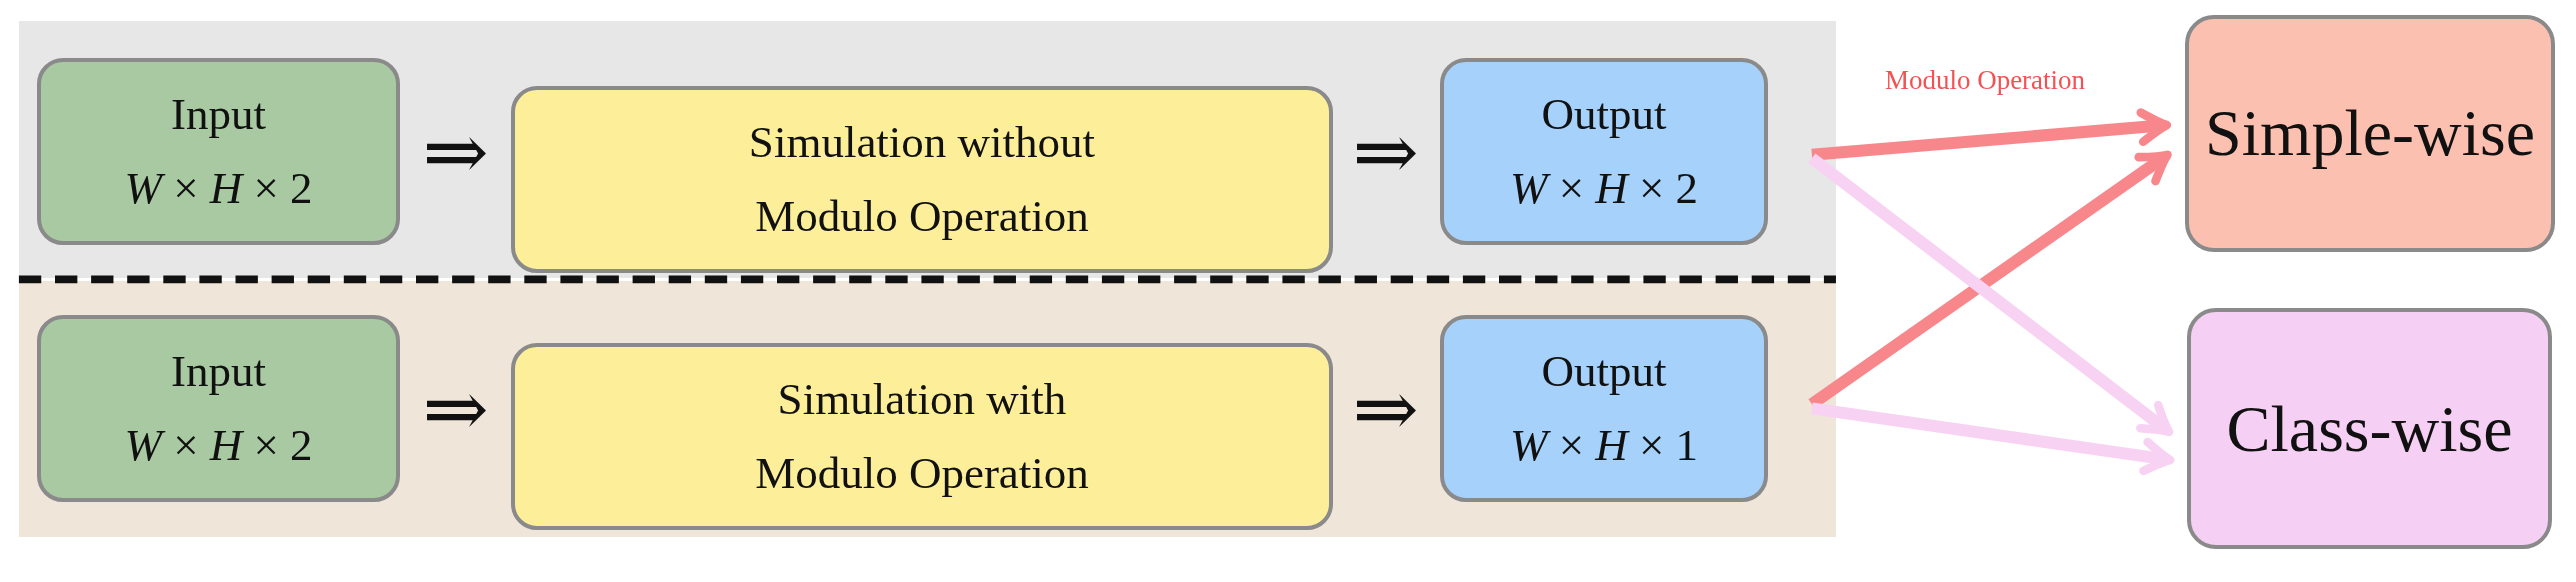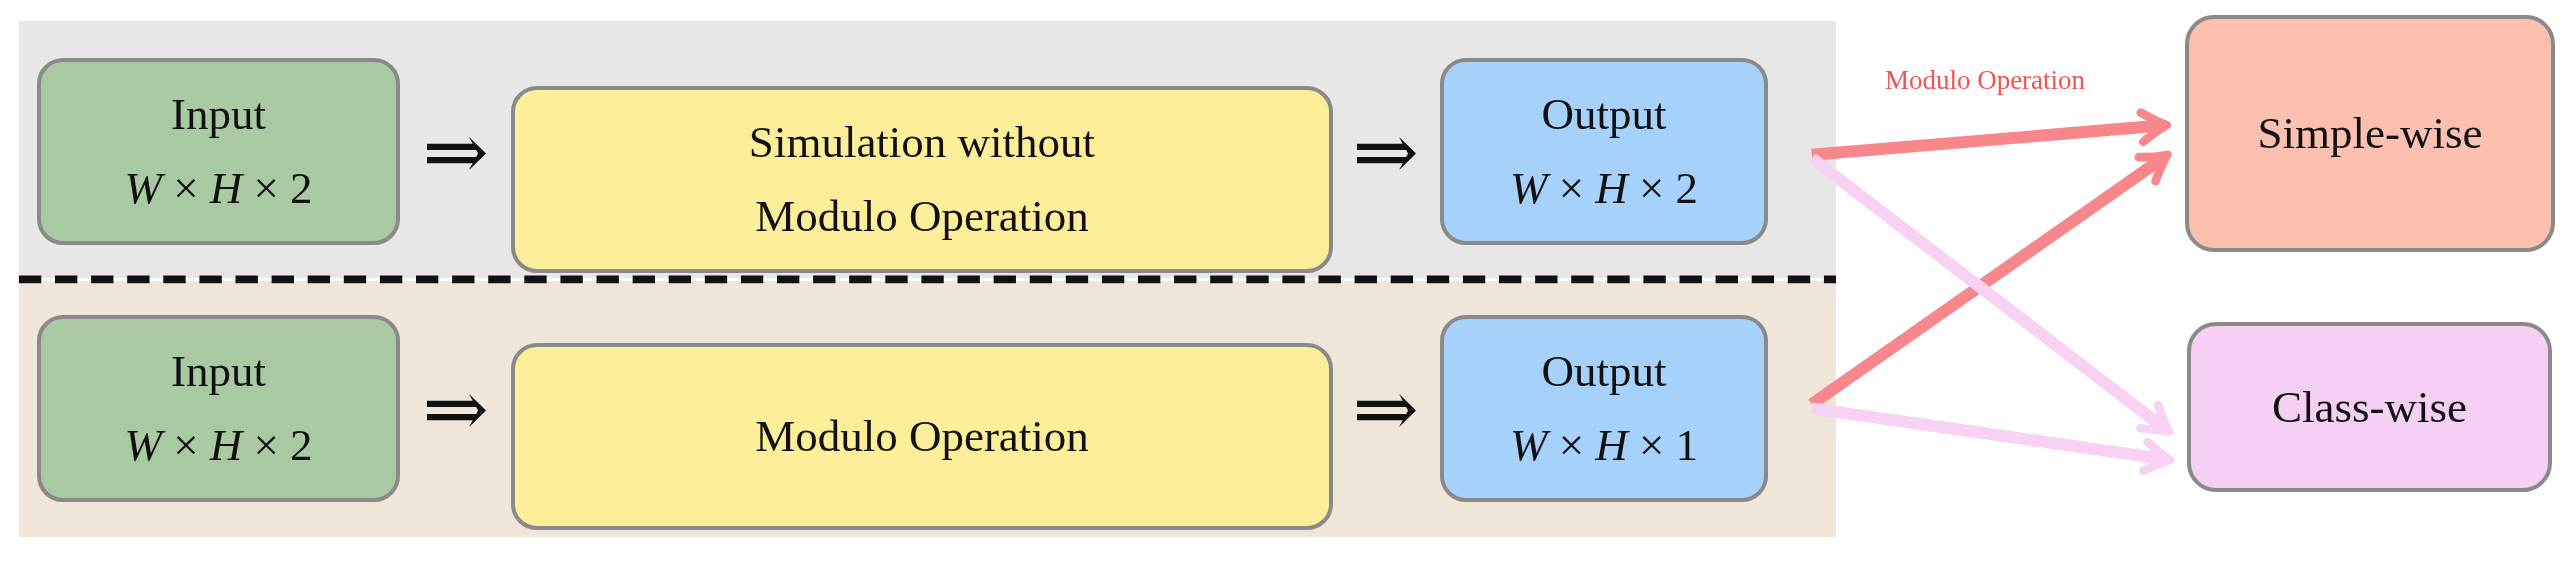--- a/index.html
+++ b/index.html
@@ -31,24 +31,24 @@
   }
   .imp1{left:400px;width:111px;}
   .imp2{left:1332px;width:107px;}
   .imp-top{top:58px;height:187px;}
   .imp-bottom{top:315px;height:187px;}
 
   .target-box{
     position:absolute;box-sizing:border-box;
     border:4.3px solid #8A8A8A;border-radius:29px;
     display:flex;align-items:center;justify-content:center;
-    font-size:45px;text-align:center;
+    font-size:66px;text-align:center;
   }
   .simple-box{left:2185px;top:14.6px;width:370px;height:237px;background:#FBC0B0;}
-  .class-box{left:2187px;top:322px;width:365px;height:170px;background:#F6D0F4;}
+  .class-box{left:2187px;top:308px;width:365px;height:241px;background:#F6D0F4;}
 
   .arrow-label{
     position:absolute;left:1800px;top:65px;width:370px;
     font-size:27px;color:#F25352;text-align:center;white-space:nowrap;
   }
   #overlay{position:absolute;left:0;top:0;pointer-events:none;}
 </style>
 </head>
 <body>
 
@@ -89,20 +89,21 @@
     <div>
       <span class="var">W</span><span class="times">×</span><span class="var">H</span><span class="times">×</span><span>2</span>
     </div>
   </div>
 
   <div class="implies imp1 imp-bottom">
     <span>⇒</span>
   </div>
 
   <div class="box process-box row-bottom">
+    <div>Simulation with</div>
     <div>Modulo Operation</div>
   </div>
 
   <div class="implies imp2 imp-bottom">
     <span>⇒</span>
   </div>
 
   <div class="box output-box row-bottom">
     <div>Output</div>
     <div>

